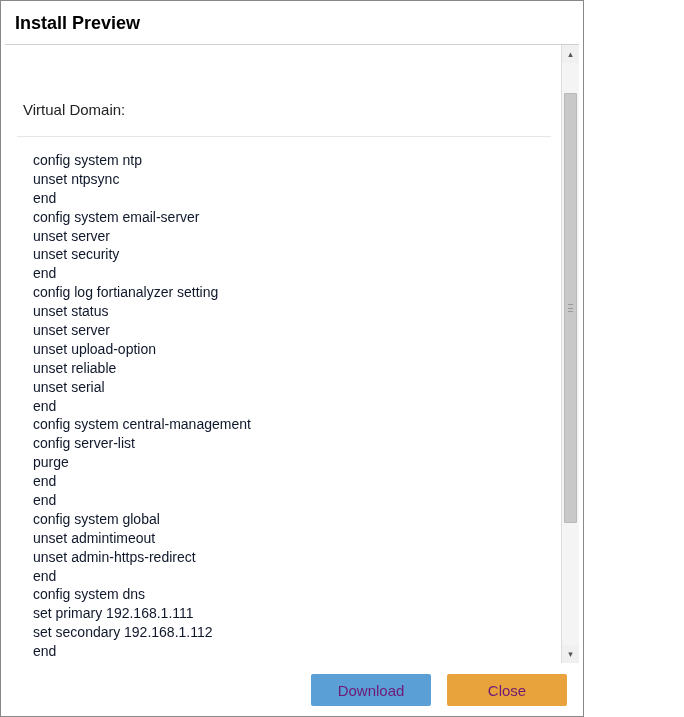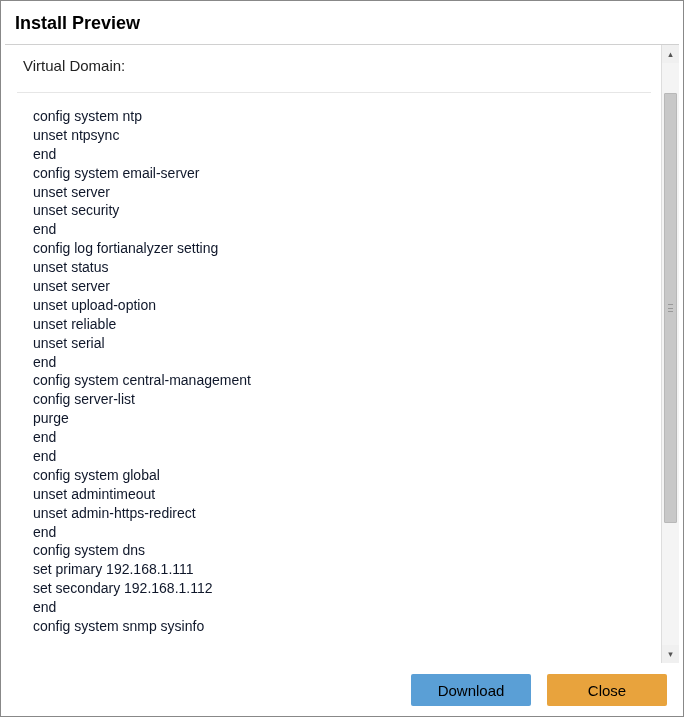--- a/index.html
+++ b/index.html
@@ -4,21 +4,21 @@
   <style>
     * { box-sizing: border-box; margin: 0; padding: 0; }
     body {
       font-family: Arial, Helvetica, sans-serif;
       background: #fff;
       width: 684px;
       height: 717px;
       overflow: hidden;
     }
     .dialog {
-      width: 684px;
+      width: 584px;
       height: 717px;
       border: 1px solid #888;
       display: flex;
       flex-direction: column;
       background: #fff;
     }
     .title {
       font-size: 18px;
       font-weight: bold;
       padding: 12px 14px 10px 14px;
@@ -35,20 +35,21 @@
       flex: 1;
       padding: 12px 10px 0 12px;
       overflow: hidden;
     }
     .vd-row {
       display: flex;
       padding: 0 0 18px 6px;
       font-size: 15px;
       color: #222;
       border-bottom: 1px solid #e6e6e6;
+      margin-top: 44px;
     }
     .vd-label { width: 340px; }
     .vd-value { flex: 1; }
     .config-block {
       padding: 14px 0 0 16px;
       font-size: 14px;
       color: #0f172a;
       line-height: 1.35;
       white-space: pre-line;
     }
@@ -100,21 +101,21 @@
       justify-content: flex-end;
       gap: 16px;
       padding: 10px 16px 10px 10px;
       border-top: 1px solid #fff;
     }
     .btn {
       min-width: 120px;
       height: 32px;
       border: none;
       font-size: 15px;
-      color: #000000;
+      color: #701a75;
       cursor: pointer;
       display: flex;
       align-items: center;
       justify-content: center;
       border-radius: 2px;
     }
     .btn-download { background: #5a9fd6; }
     .btn-close { background: #e8a33d; text-align: center; }
   </style>
 </head>

